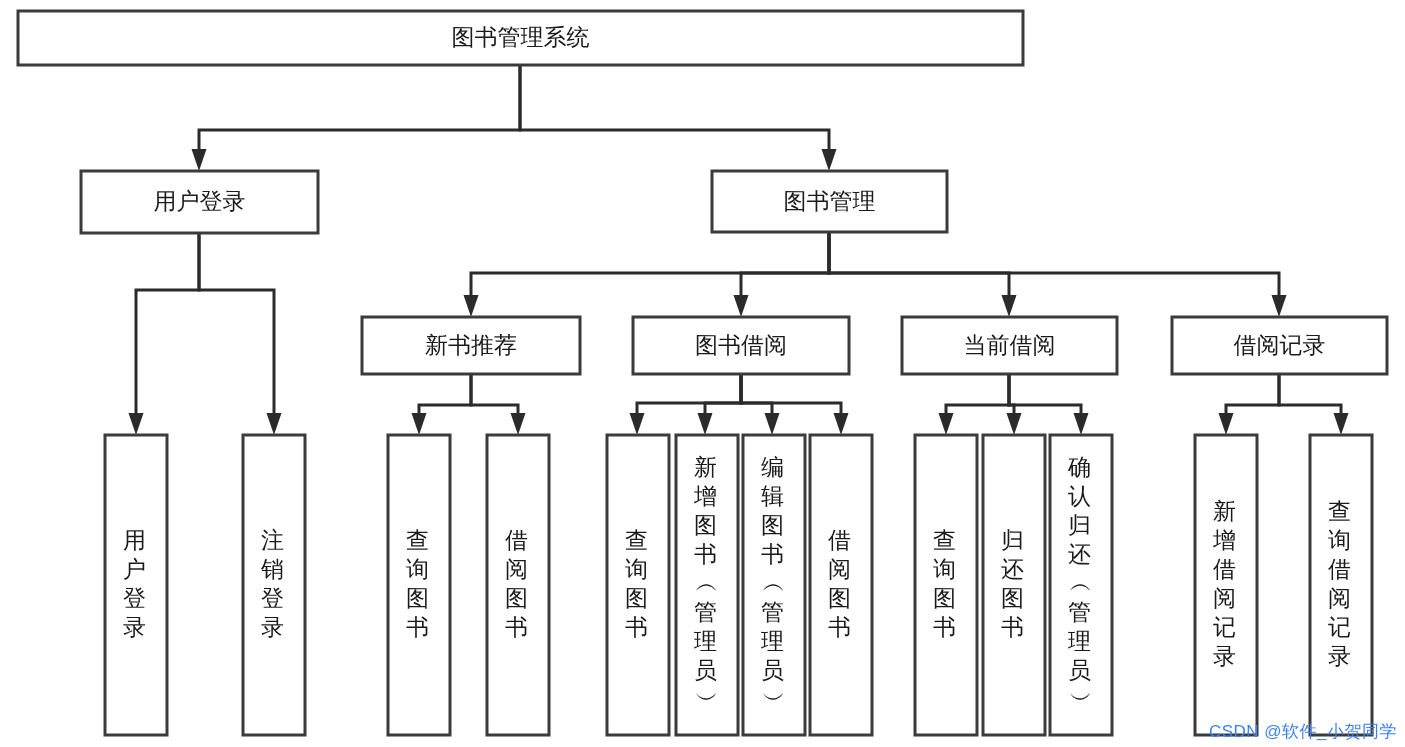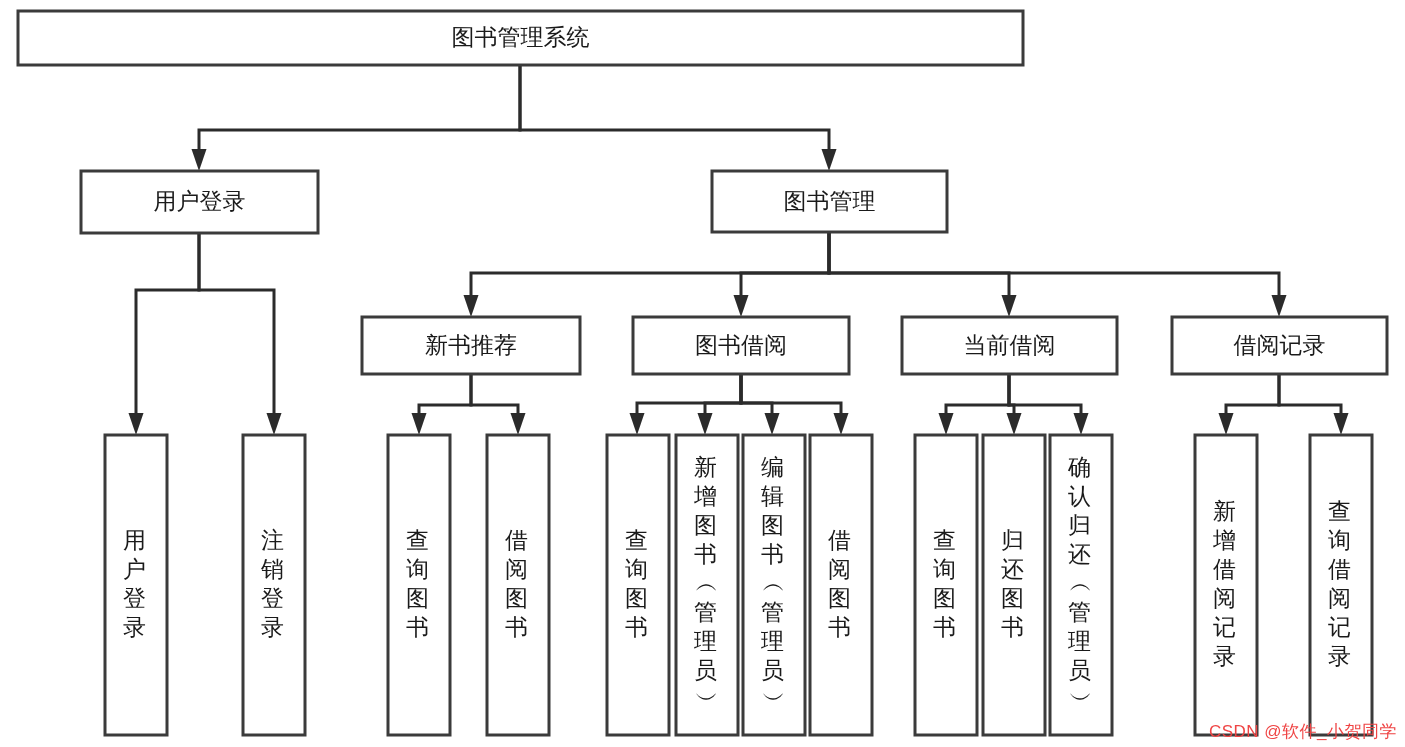--- a/index.html
+++ b/index.html
@@ -55,21 +55,21 @@
   .node-label.vertical-label {
     font-size: 23px;
     letter-spacing: 3px;
   }
   .watermark {
     position: absolute;
     right: 8px;
     bottom: 4px;
     font-family: "Liberation Sans", "DejaVu Sans", sans-serif;
     font-size: 17px;
-    color: #ef4444;
+    color: #3b82f6;
     letter-spacing: 0.5px;
     white-space: nowrap;
     user-select: none;
     text-align: center;
   }
 </style>
 </head>
 <body>
 
 <div id="diagram-root">

